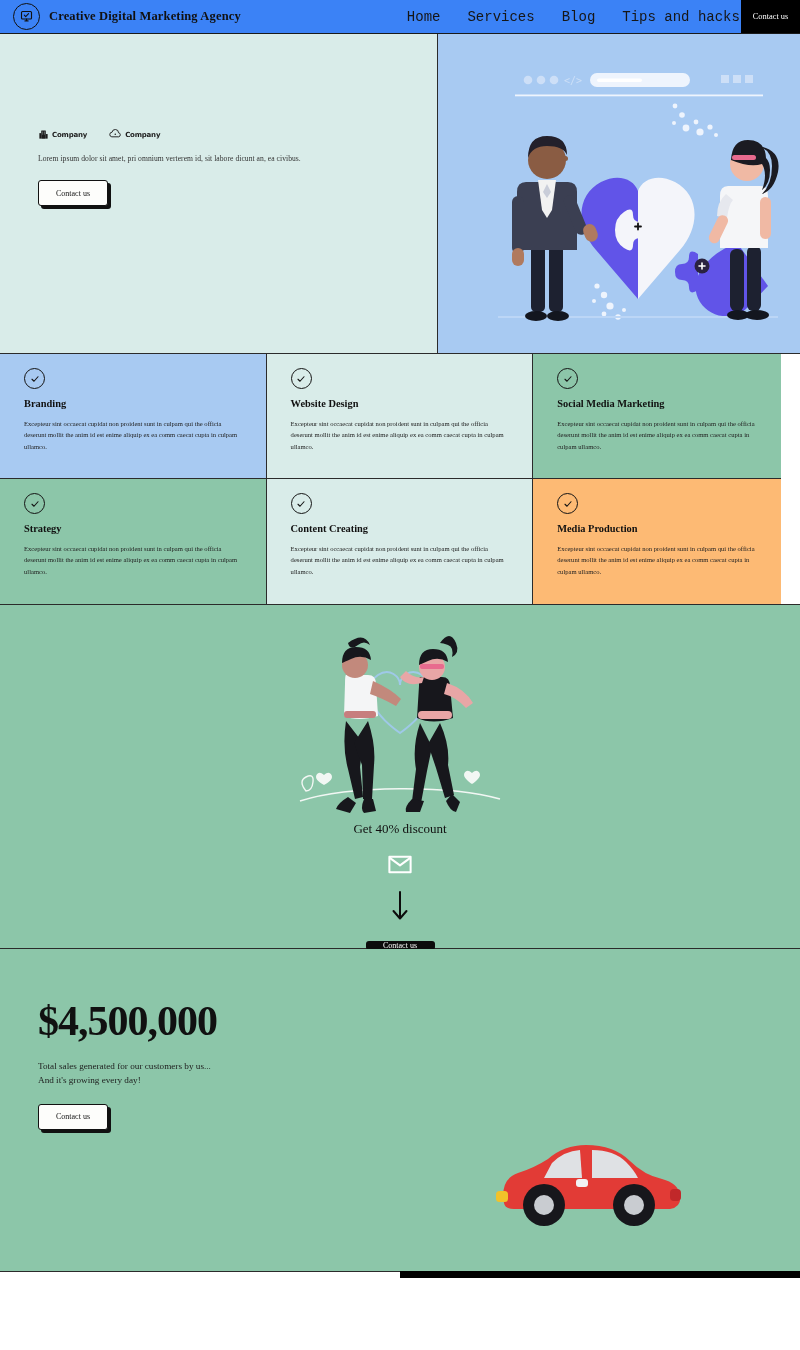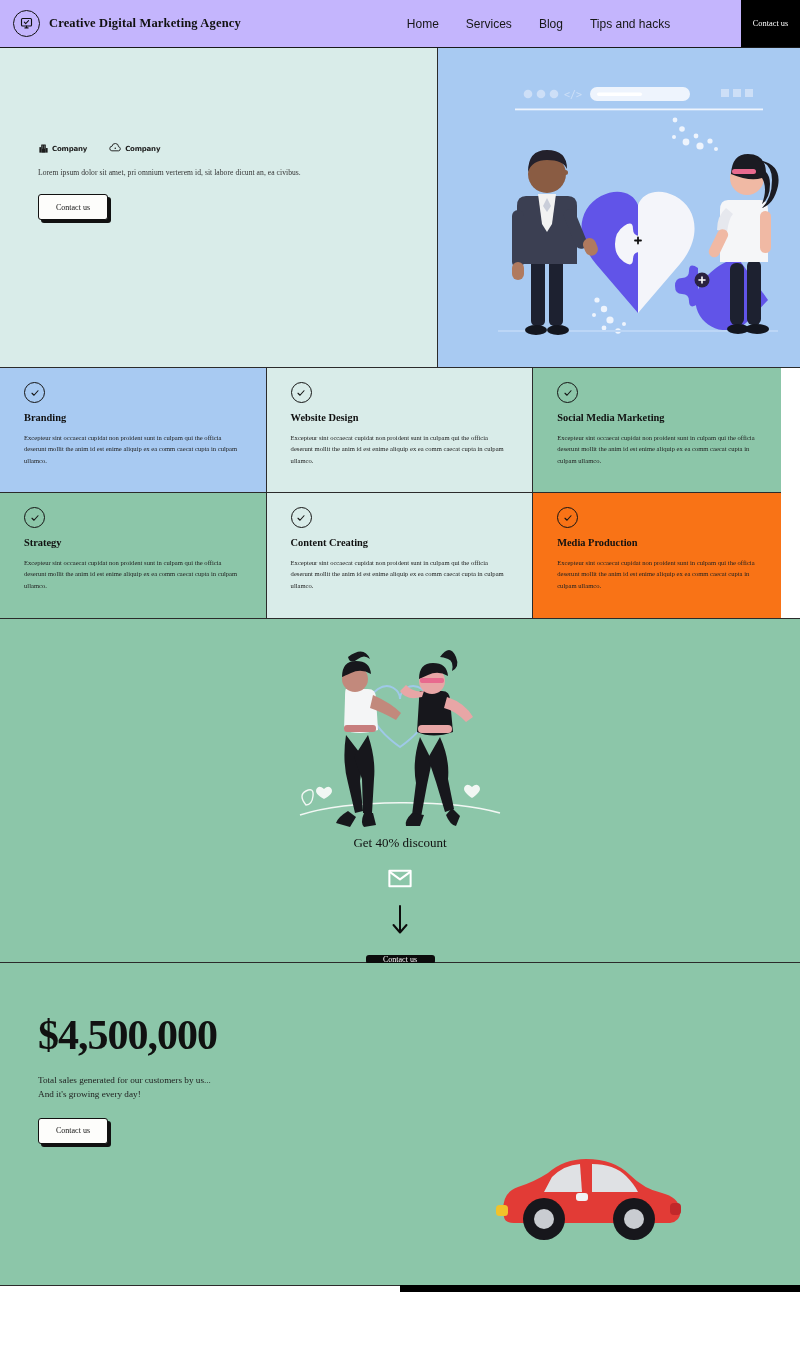--- a/index.html
+++ b/index.html
@@ -7,44 +7,44 @@
   body {
     font-family: "Liberation Serif", serif;
     background: #ffffff;
     color: #111111;
     width: 800px;
     overflow-x: hidden;
   }
 
   
   .header {
-    height: 48px;
-    background: #c4b5fd;
+    height: 34px;
+    background: #3b82f6;
     display: flex;
     align-items: center;
     position: relative;
     border-bottom: 1px solid #1a1a1a;
   }
   .brand { display: flex; align-items: center; gap: 9px; padding-left: 13px; }
   .logo-mark {
     width: 27px; height: 27px;
     border: 1.6px solid #111; border-radius: 50%;
     display: flex; align-items: center; justify-content: center;
   }
   .brand-name {
     font-family: "Liberation Serif", serif;
     font-weight: bold;
     font-size: 12.5px;
     letter-spacing: .15px;
     white-space: nowrap;
   }
   .nav { display: flex; align-items: center; gap: 27px; margin-left: 166px; }
   .nav a {
-    font-family: Liberation Sans, sans-serif;
-    font-size: 12px; color: #161616; text-decoration: none;
+    font-family: Liberation Mono, monospace;
+    font-size: 14px; color: #161616; text-decoration: none;
     white-space: nowrap;
   }
   .header-cta {
     position: absolute; right: 0; top: 0; bottom: 0;
     width: 59px;
     background: #000000; color: #ffffff;
     display: flex; align-items: center; justify-content: center;
     font-size: 8.4px; font-family: "Liberation Serif", serif;
     cursor: pointer;
   }
@@ -307,21 +307,21 @@
   </div>
   <div class="card" style="background:#d9ece9">
     <div class="card-icon">
       <svg width="12" height="12" viewBox="0 0 24 24" fill="none" stroke="#141414" stroke-width="2.2" stroke-linecap="round" stroke-linejoin="round">
           <path d="M6 12.5l4 4 8-9"></path>
         </svg>
     </div>
     <div class="card-title">Content Creating</div>
     <div class="card-body">Excepteur sint occaecat cupidat non proident sunt in culpam qui the officia deserunt mollit the anim id est enime aliquip ex ea comm caecat cupta in culpam ullamco.</div>
   </div>
-  <div class="card" style="background:#f97316">
+  <div class="card" style="background:#fdba74">
     <div class="card-icon">
       <svg width="12" height="12" viewBox="0 0 24 24" fill="none" stroke="#141414" stroke-width="2.2" stroke-linecap="round" stroke-linejoin="round">
           <path d="M6 12.5l4 4 8-9"></path>
         </svg>
     </div>
     <div class="card-title">Media Production</div>
     <div class="card-body">Excepteur sint occaecat cupidat non proident sunt in culpam qui the officia deserunt mollit the anim id est enime aliquip ex ea comm caecat cupta in culpam ullamco.</div>
   </div>
 </section>
 

